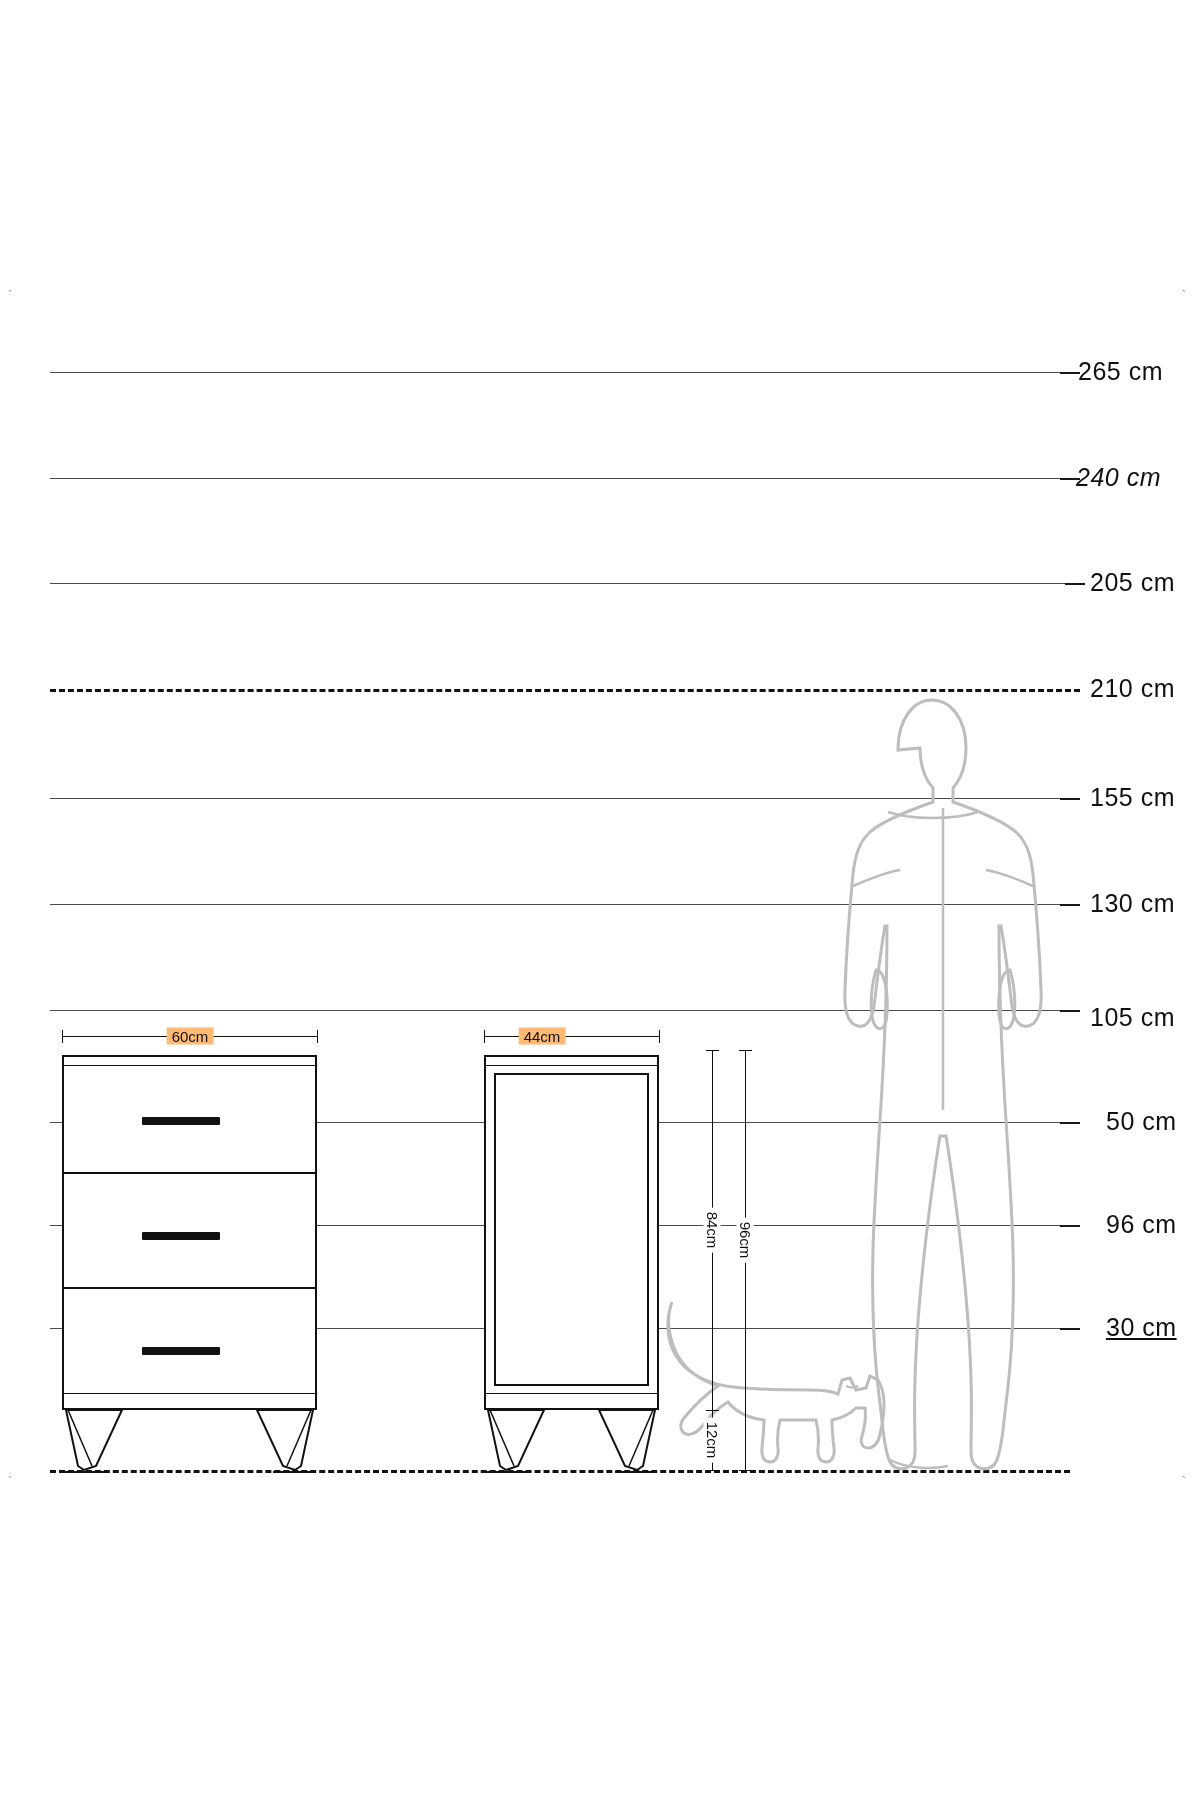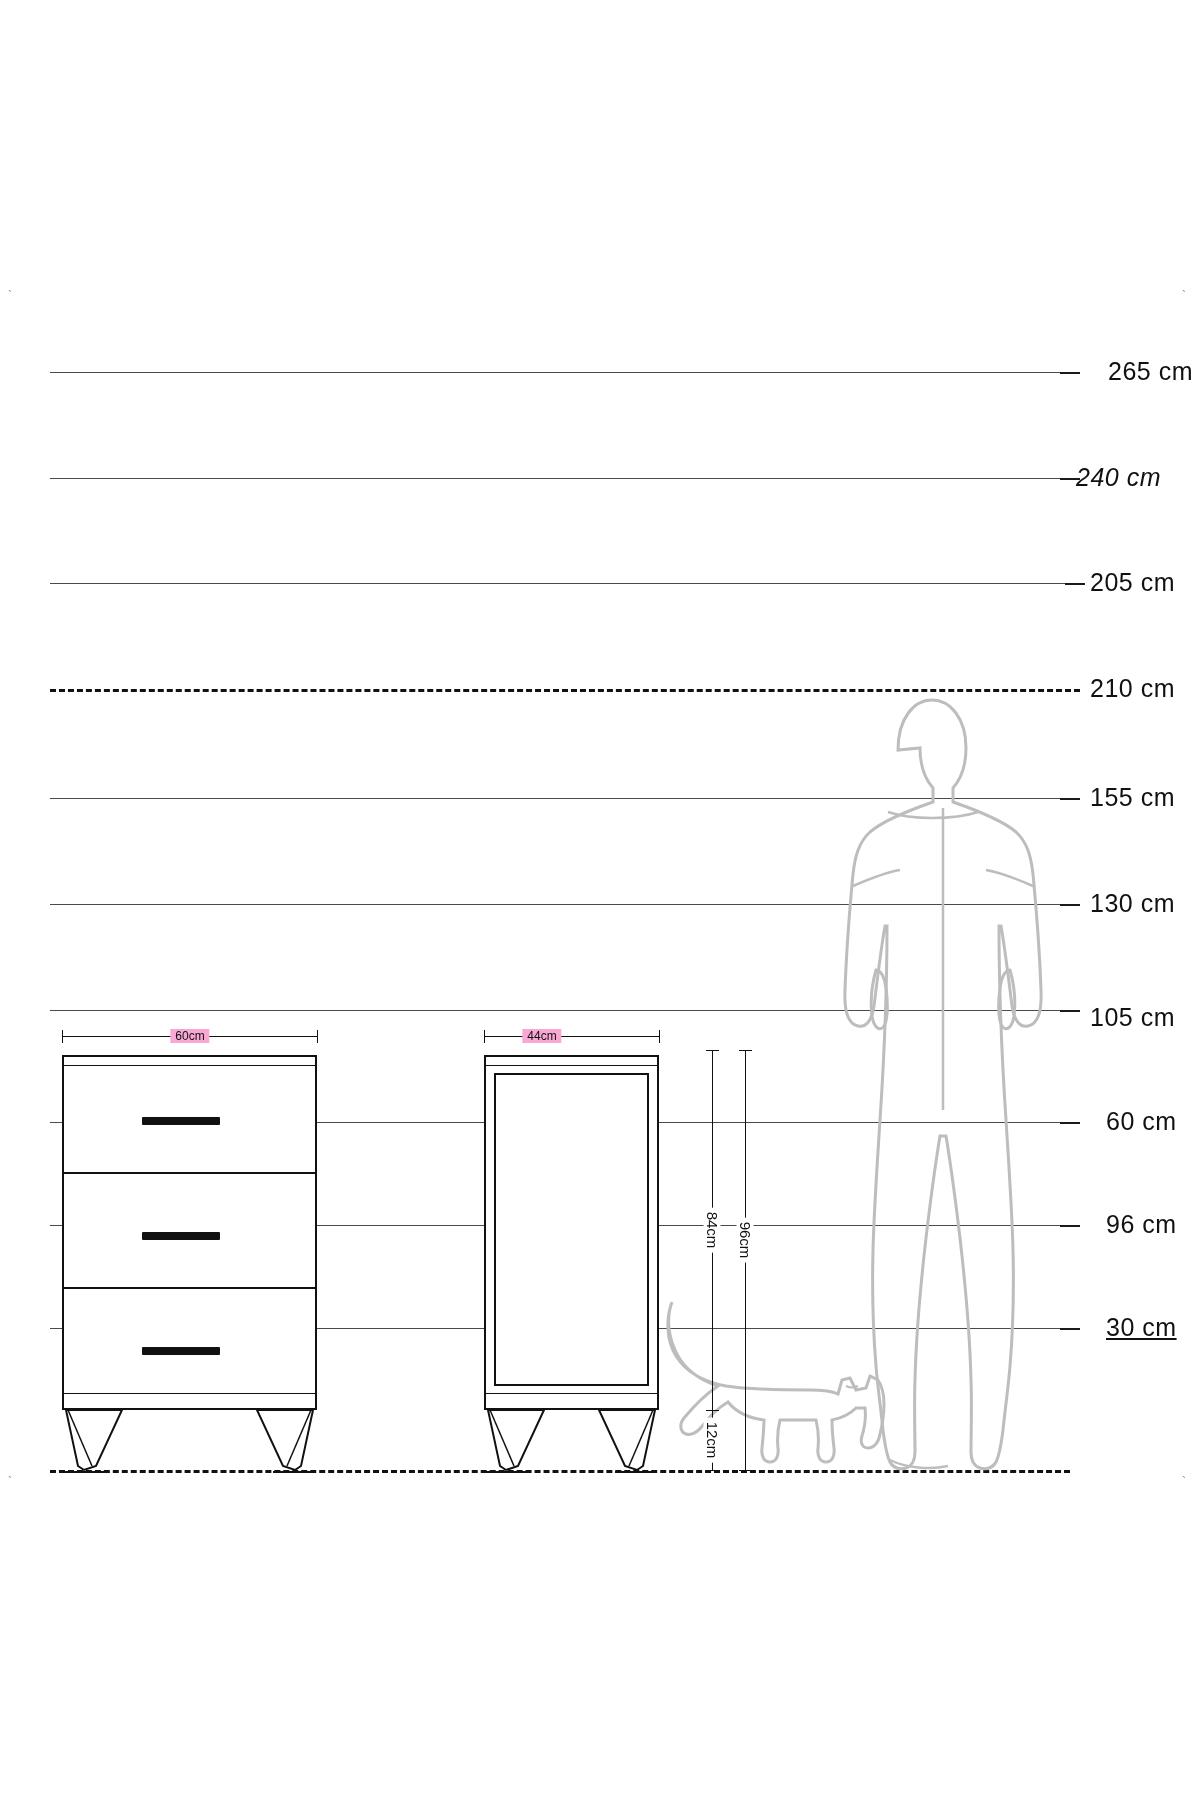--- a/index.html
+++ b/index.html
@@ -117,22 +117,22 @@
     border-top: 1.4px solid #111;
   }
   .dim-cap {
     position: absolute;
     width: 0;
     height: 13px;
     border-left: 1.4px solid #111;
   }
   .dim-h-label {
     position: absolute;
-    font-size: 12px;
-    background: #f9a8d4;
+    font-size: 15px;
+    background: #fdba74;
     padding: 0 5px;
     color: #111;
     white-space: nowrap;
     transform: translate(-50%, -50%);
   }
   .dim-v {
     position: absolute;
     width: 0;
     border-left: 1.4px solid #111;
   }
@@ -160,21 +160,21 @@
 
 <div id="scene">
 
   <div class="corner-tick" style="left:8px; top:292px;">`</div>
   <div class="corner-tick" style="left:1182px; top:292px;">`</div>
   <div class="corner-tick" style="left:8px; top:1478px;">`</div>
   <div class="corner-tick" style="left:1182px; top:1478px;">`</div>
 
   <div class="scale-line" style="left:50px; width:1010px; top:372px;"></div>
   <div class="scale-tick" style="left:1060px; top:372px;"></div>
-  <div class="scale-label" style="left:1108px; top:357px;">265 cm</div>
+  <div class="scale-label" style="left:1078px; top:357px;">265 cm</div>
 
   <div class="scale-line" style="left:50px; width:1010px; top:478px;"></div>
   <div class="scale-tick" style="left:1060px; top:478px;"></div>
   <div class="scale-label" style="left:1076px; top:463px;font-style:italic;">240 cm</div>
 
   <div class="scale-line" style="left:50px; width:1020px; top:583px;"></div>
   <div class="scale-tick" style="left:1065px; top:583px;"></div>
   <div class="scale-label" style="left:1090px; top:568px;">205 cm</div>
 
   <div class="scale-line bold" style="left:50px; width:1030px; top:689px;"></div>
@@ -187,21 +187,21 @@
   <div class="scale-line" style="left:50px; width:1010px; top:904px;"></div>
   <div class="scale-tick" style="left:1060px; top:904px;"></div>
   <div class="scale-label" style="left:1090px; top:889px;">130 cm</div>
 
   <div class="scale-line" style="left:50px; width:1010px; top:1010px;"></div>
   <div class="scale-tick" style="left:1060px; top:1010px;"></div>
   <div class="scale-label" style="left:1090px; top:995px;margin-top:8px;">105 cm</div>
 
   <div class="scale-line" style="left:50px; width:1010px; top:1122px;"></div>
   <div class="scale-tick" style="left:1060px; top:1122px;"></div>
-  <div class="scale-label" style="left:1106px; top:1107px;">60 cm</div>
+  <div class="scale-label" style="left:1106px; top:1107px;">50 cm</div>
 
   <div class="scale-line" style="left:50px; width:1010px; top:1225px;"></div>
   <div class="scale-tick" style="left:1060px; top:1225px;"></div>
   <div class="scale-label" style="left:1106px; top:1210px;">96 cm</div>
 
   <div class="scale-line" style="left:50px; width:1010px; top:1328px;"></div>
   <div class="scale-tick" style="left:1060px; top:1328px;"></div>
   <div class="scale-label" style="left:1106px; top:1313px;text-decoration:underline;">30 cm</div>
 
   <div class="ground" style="top:1470px;"></div>

